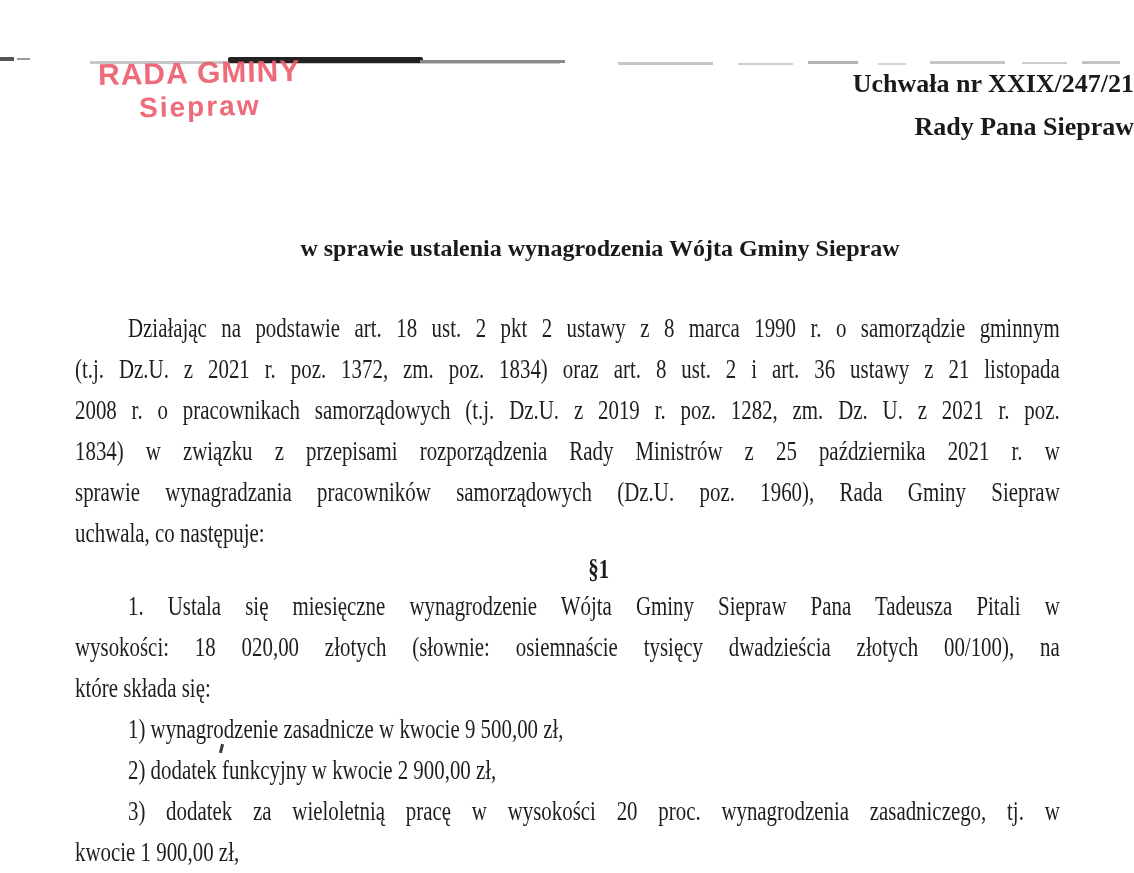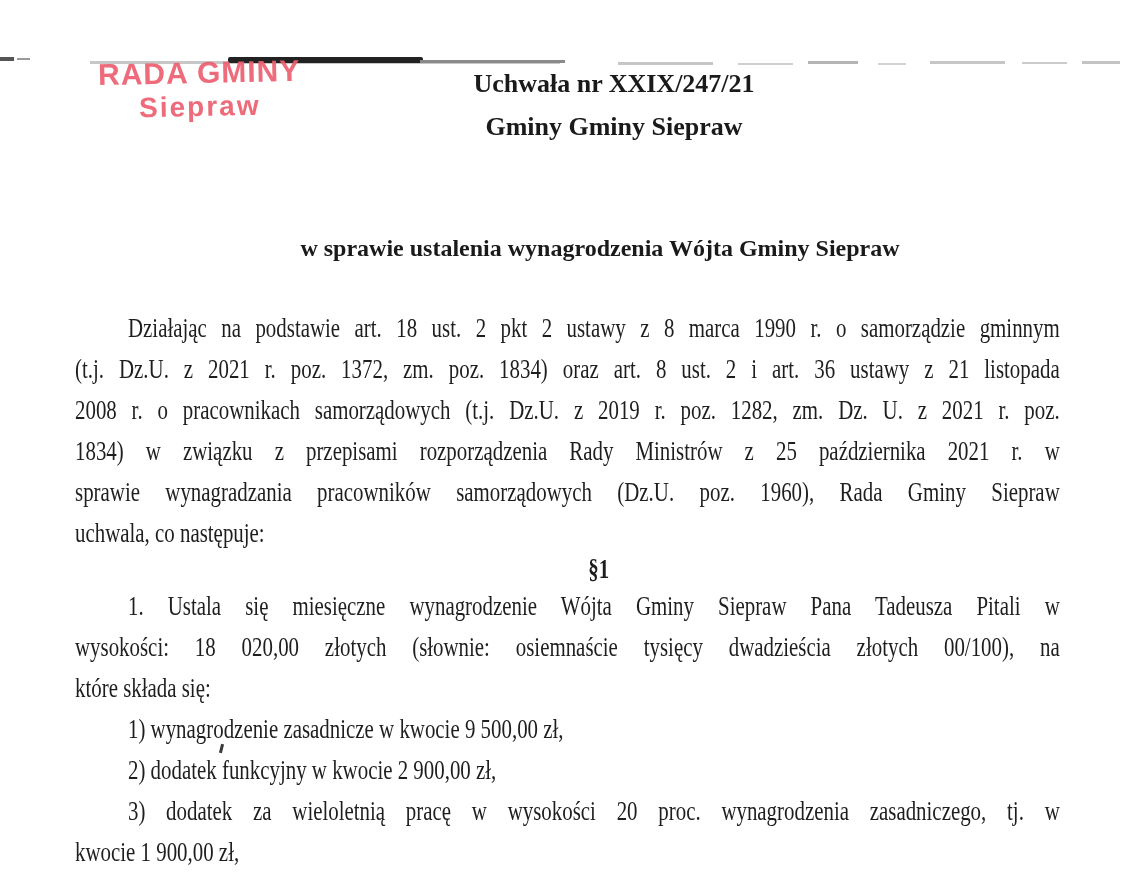--- a/index.html
+++ b/index.html
@@ -44,21 +44,21 @@
     letter-spacing: 1px;
     opacity: .92;
   }
   .stamp .sub { font-size: 28px; letter-spacing: 2px; }
 
   
   .title-block {
     position: absolute;
     left: 94px; top: 62px;
     width: 1040px;
-    text-align: center;
+    text-align: right;
     font-weight: bold;
     font-size: 26px;
     line-height: 43px;
     color: #1a1a1a;
   }
   .subject {
     position: absolute;
     left: 33px; top: 227px;
     width: 1134px;
     text-align: center;
@@ -109,21 +109,21 @@
   <div class="artifact a-d7"></div>
   <div class="artifact a-tick"></div>
 
   <div class="stamp">
     <div>RADA GMINY</div>
     <div class="sub">Siepraw</div>
   </div>
 
   <div class="title-block">
     <div>Uchwała nr XXIX/247/21</div>
-    <div>Gminy Gminy Siepraw</div>
+    <div>Rady Pana Siepraw</div>
   </div>
 
   <div class="subject">w sprawie ustalenia wynagrodzenia Wójta Gminy Siepraw</div>
 
   <div class="body-scale">
     <p class="line j ind">Działając na podstawie art. 18 ust. 2 pkt 2 ustawy z 8 marca 1990 r. o samorządzie gminnym</p>
     <p class="line j">(t.j. Dz.U. z 2021 r. poz. 1372, zm. poz. 1834) oraz art. 8 ust. 2 i art. 36 ustawy z 21 listopada</p>
     <p class="line j">2008 r. o pracownikach samorządowych (t.j. Dz.U. z 2019 r. poz. 1282, zm. Dz. U. z 2021 r. poz.</p>
     <p class="line j">1834) w związku z przepisami rozporządzenia Rady Ministrów z 25 października 2021 r. w</p>
     <p class="line j">sprawie wynagradzania pracowników samorządowych (Dz.U. poz. 1960), Rada Gminy Siepraw</p>

